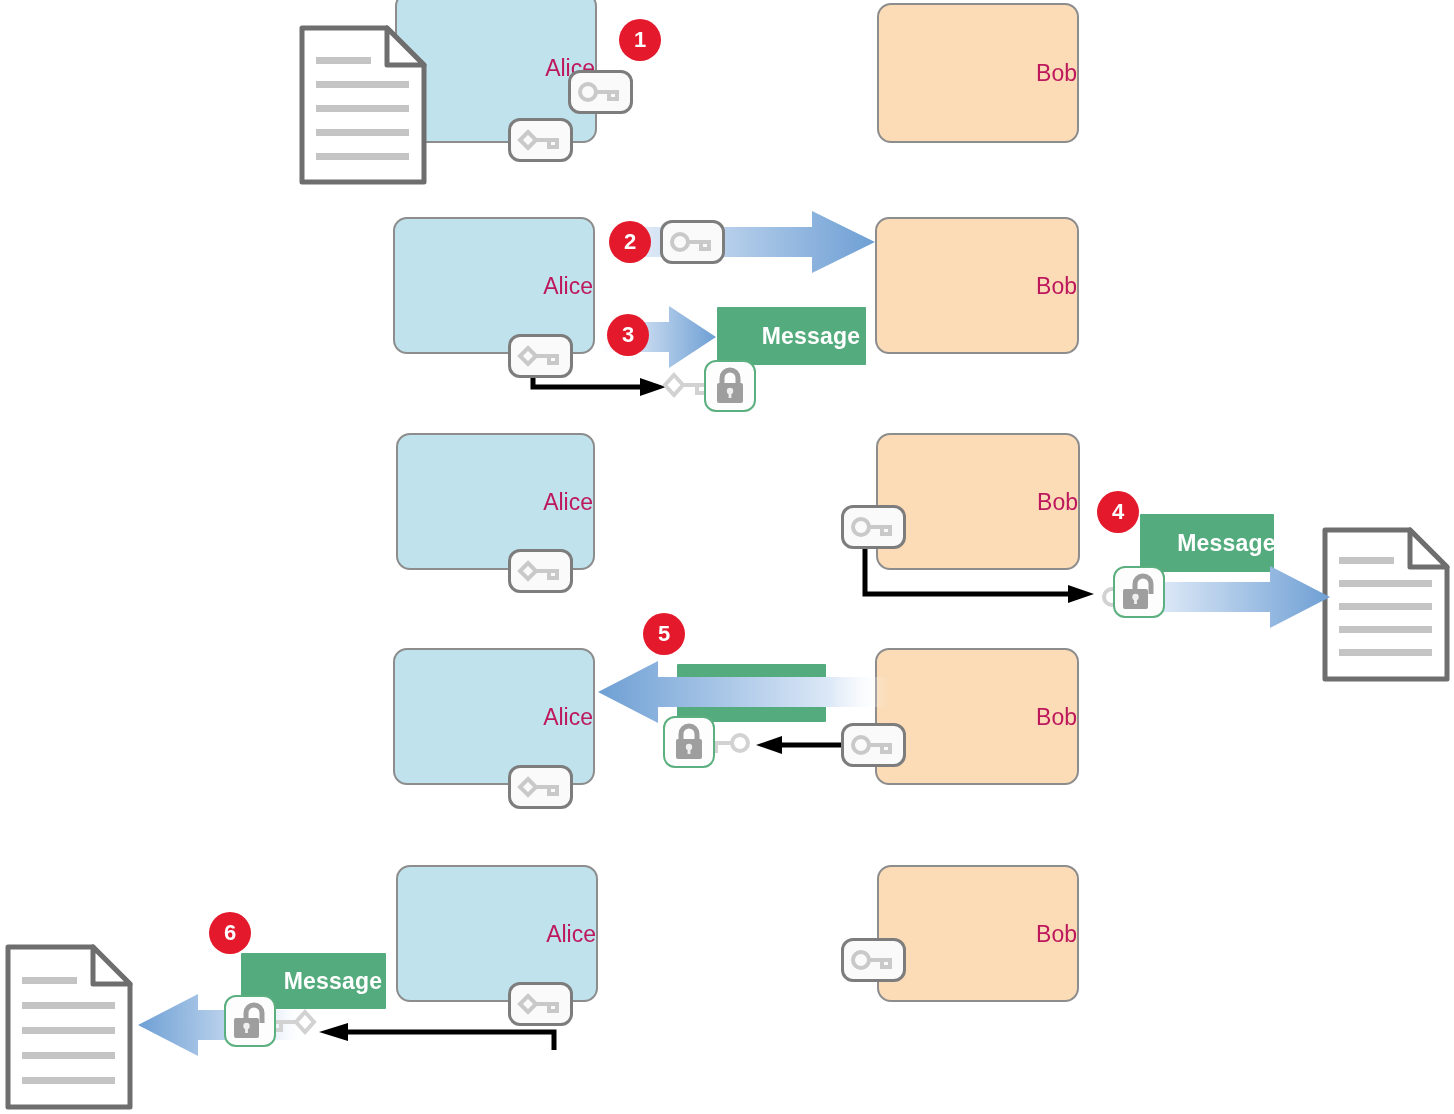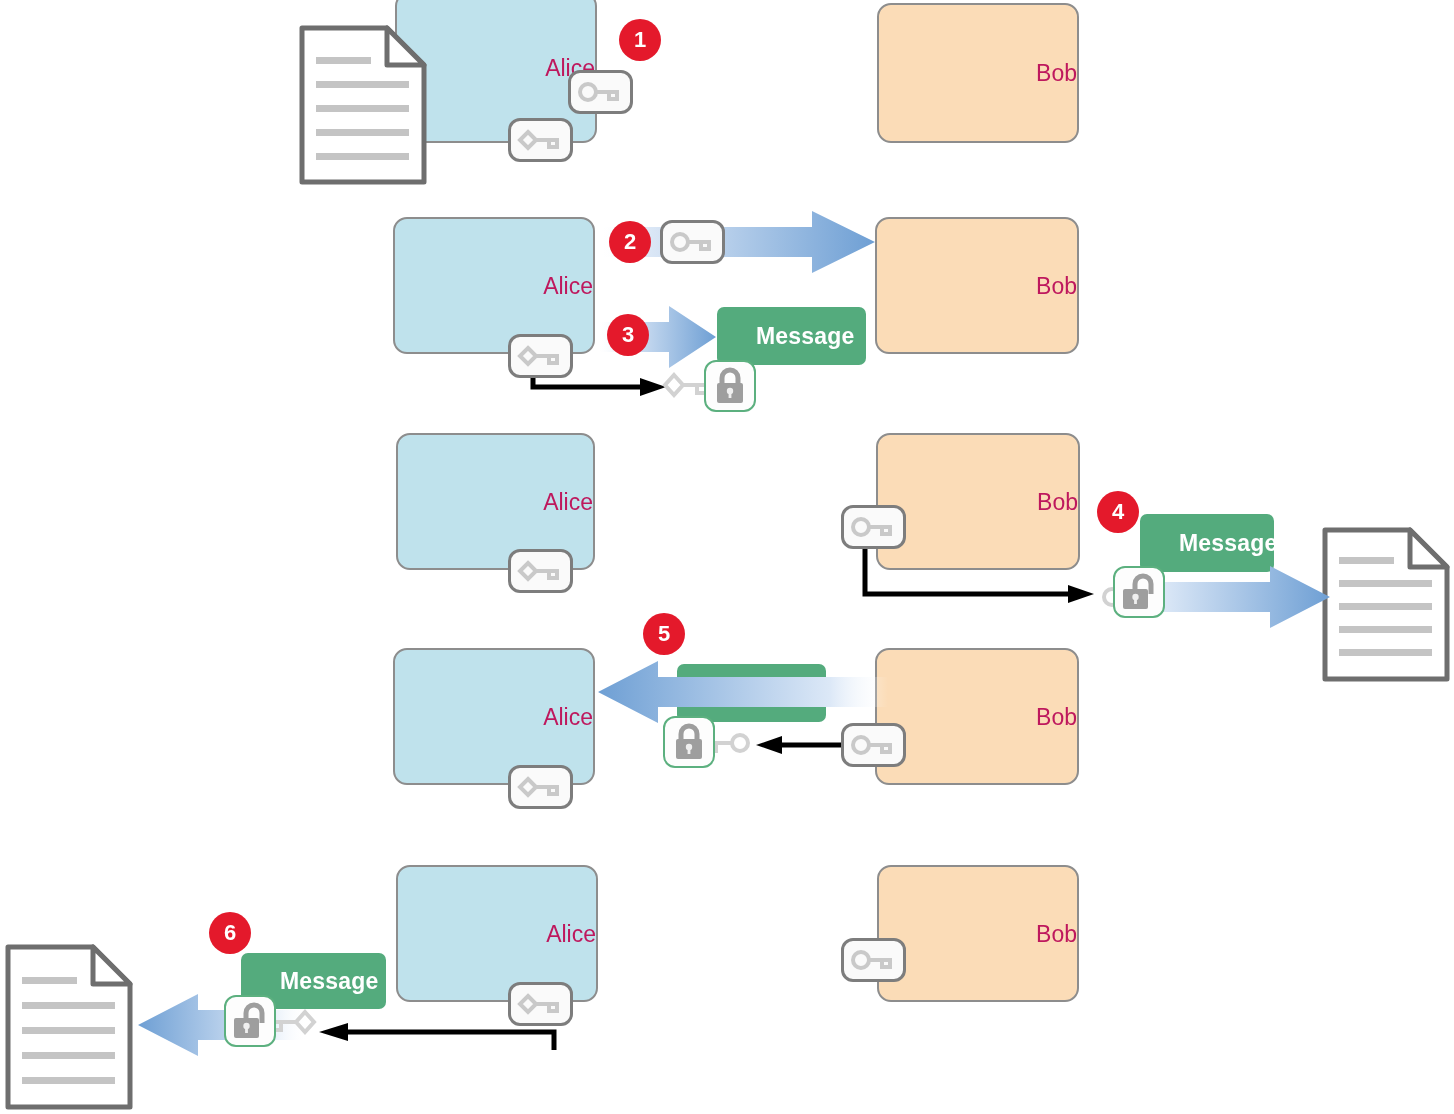--- a/index.html
+++ b/index.html
@@ -7,22 +7,22 @@
   #stage{position:relative;width:1454px;height:1114px;background:#ffffff;overflow:hidden;}
 
   
   .party{position:absolute;border-radius:14px;border:2px solid #8d8d8d;box-sizing:border-box;}
   .party .plabel{position:absolute;left:0;right:0;top:50%;transform:translateY(-50%);
      text-align:right;font-size:23px;color:#be185d;}
   .party.alice{background:#bfe2ec;}
   .party.bob{background:#fbdcb7;padding-left:36px;}
 
   
-  .msg{position:absolute;background:#54ab7d;border-radius:7px;box-sizing:border-box;
-       display:flex;align-items:center;padding-left:39px;}
+  .msg{position:absolute;background:#54ab7d;border-radius:1px;box-sizing:border-box;
+       display:flex;align-items:center;justify-content:center;padding-left:39px;}
   .msg span{color:#ffffff;font-size:23px;font-weight:bold;letter-spacing:.2px;}
 
   
   .step{position:absolute;width:42px;height:42px;border-radius:50%;background:#e4192b;
         color:#fff;font-size:22px;font-weight:bold;display:flex;align-items:center;
         justify-content:center;z-index:40;}
 
   
   .keychip{position:absolute;width:65px;height:44px;border-radius:12px;background:#fafafa;
            border:3px solid #7d7d7d;box-sizing:border-box;z-index:30;

